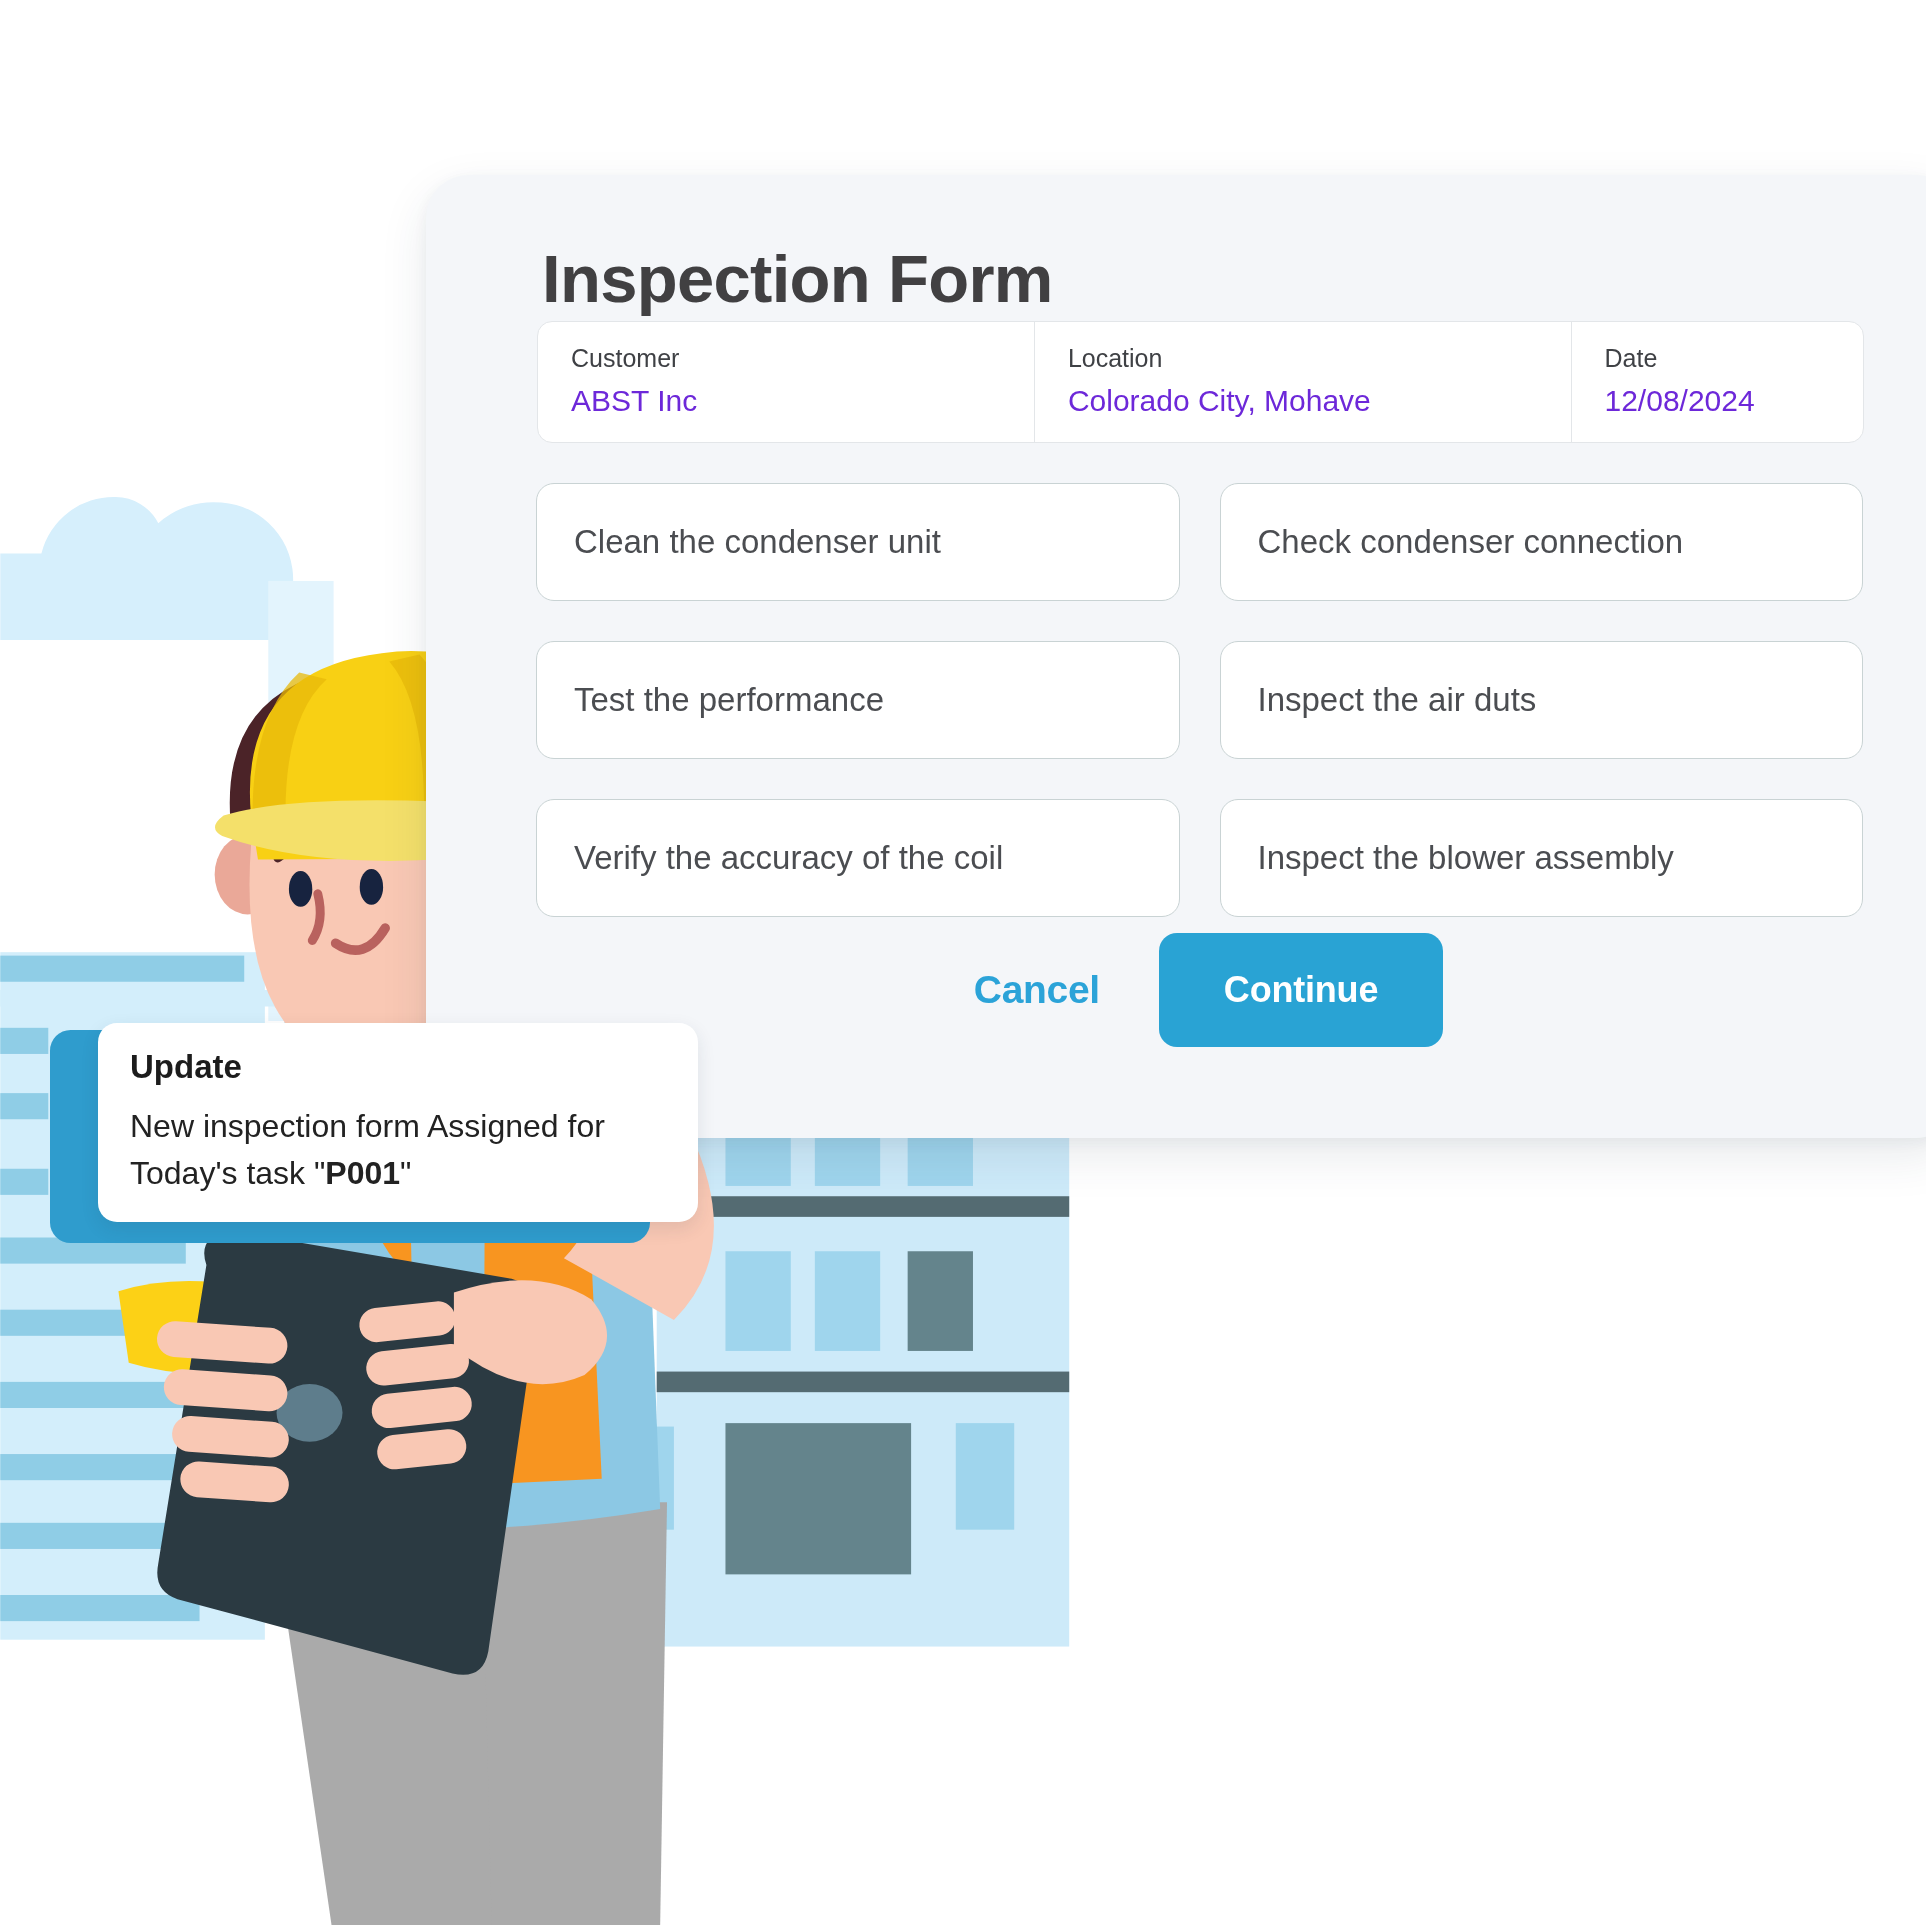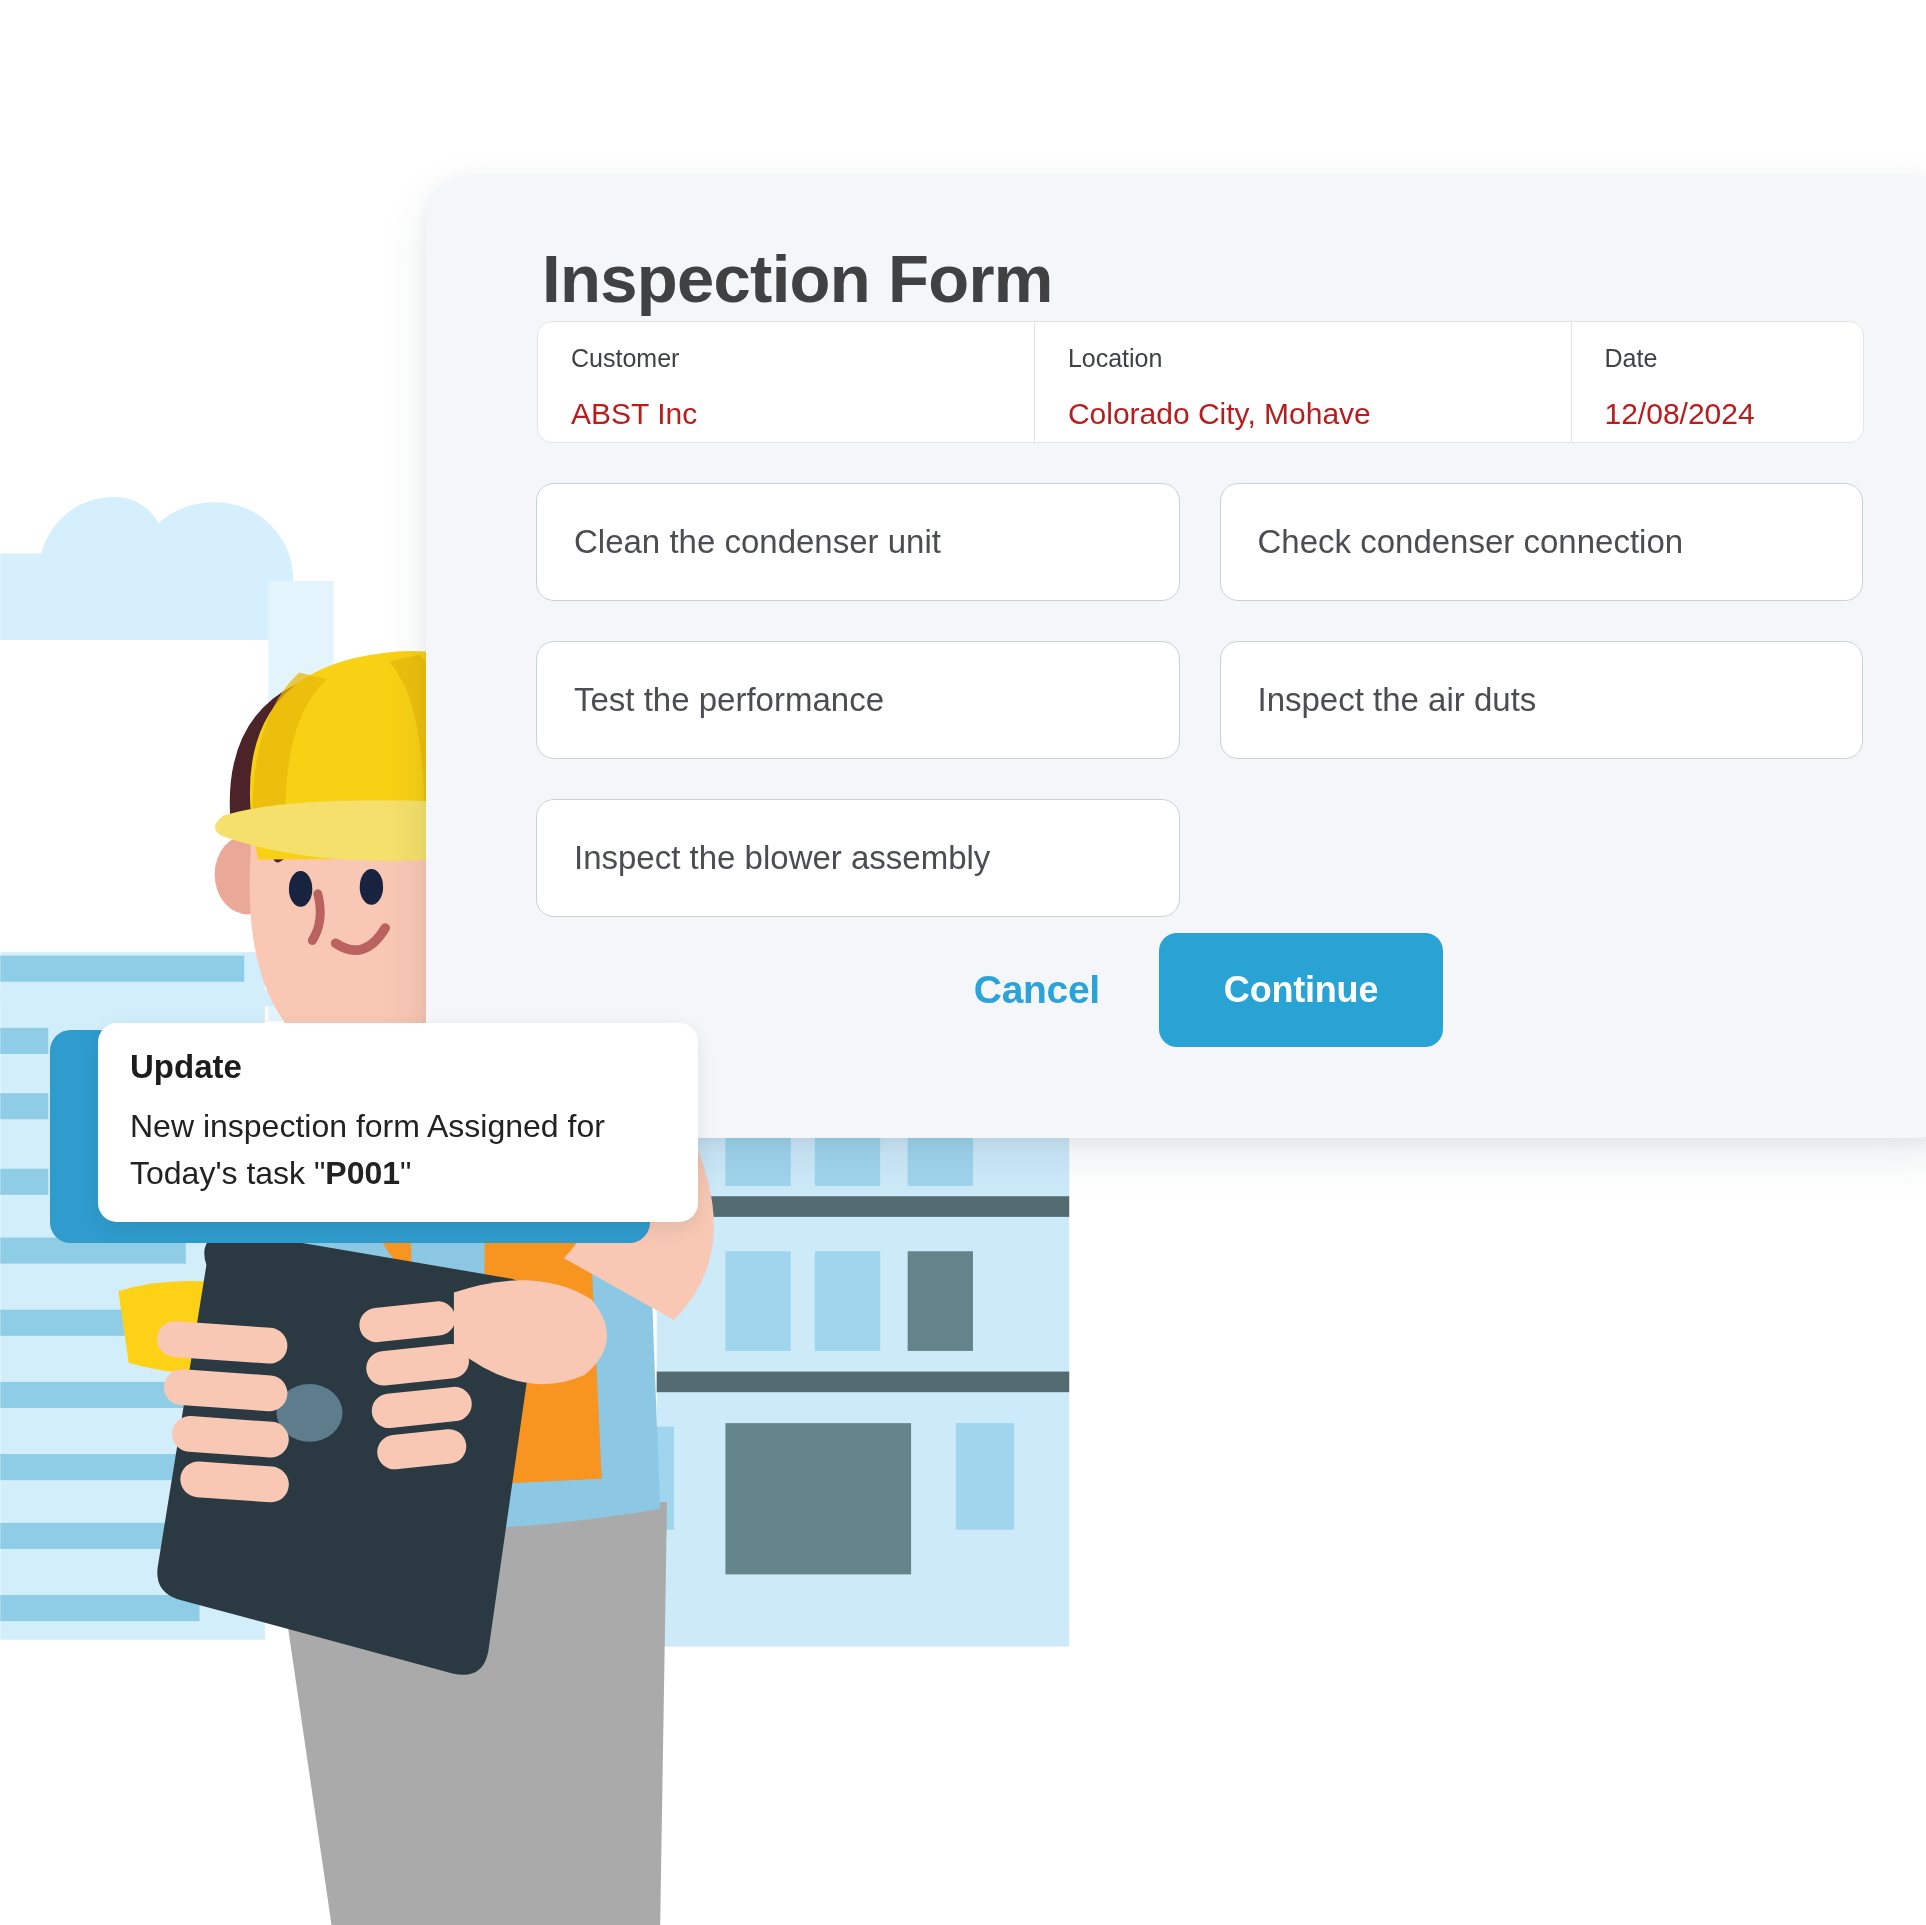--- a/index.html
+++ b/index.html
@@ -30,21 +30,21 @@
   .info-cell{
     position:relative;box-sizing:border-box;
     padding:20.6px 0 0 33px;
     border-right:1.4px solid #e3e6e9;
   }
   .info-cell:last-child{border-right:none;}
   .c-customer{width:37.5%;}
   .c-location{width:40.5%;}
   .c-date{width:22%;}
   .info-label{font-size:25px;font-weight:normal;color:#3f4145;line-height:1.25;}
-  .info-value{font-size:30px;color:#b91c1c;line-height:1.3;margin-top:20px;font-weight:400;}
+  .info-value{font-size:30px;color:#6d28d9;line-height:1.3;margin-top:7px;font-weight:400;}
 
   .check-grid{
     position:absolute;left:110px;top:308px;width:1327px;
     display:grid;grid-template-columns:1fr 1fr;
     column-gap:50px;row-gap:39px;gap:40px;
   }
   .check-box{
     height:118px;background:#ffffff;border:1.4px solid #c9d3d4;border-radius:18px;
     display:flex;align-items:center;padding-left:37px;box-sizing:border-box;
     font-size:33px;color:#4b4d51;
@@ -215,20 +215,21 @@
         <div class="info-label">Date</div>
         <div class="info-value">12/08/2024</div>
       </div>
     </div>
 
     <div class="check-grid">
       <div class="check-box">Clean the condenser unit</div>
       <div class="check-box">Check condenser connection</div>
       <div class="check-box">Test the performance</div>
       <div class="check-box">Inspect the air duts</div>
+      <div class="check-box">Verify the accuracy of the coil</div>
       <div class="check-box">Inspect the blower assembly</div>
     </div>
 
     <div class="actions">
       <button class="btn-cancel">Cancel</button>
       <button class="btn-continue">Continue</button>
     </div>
   </div>
 
   <div class="notif-shadow"></div>

